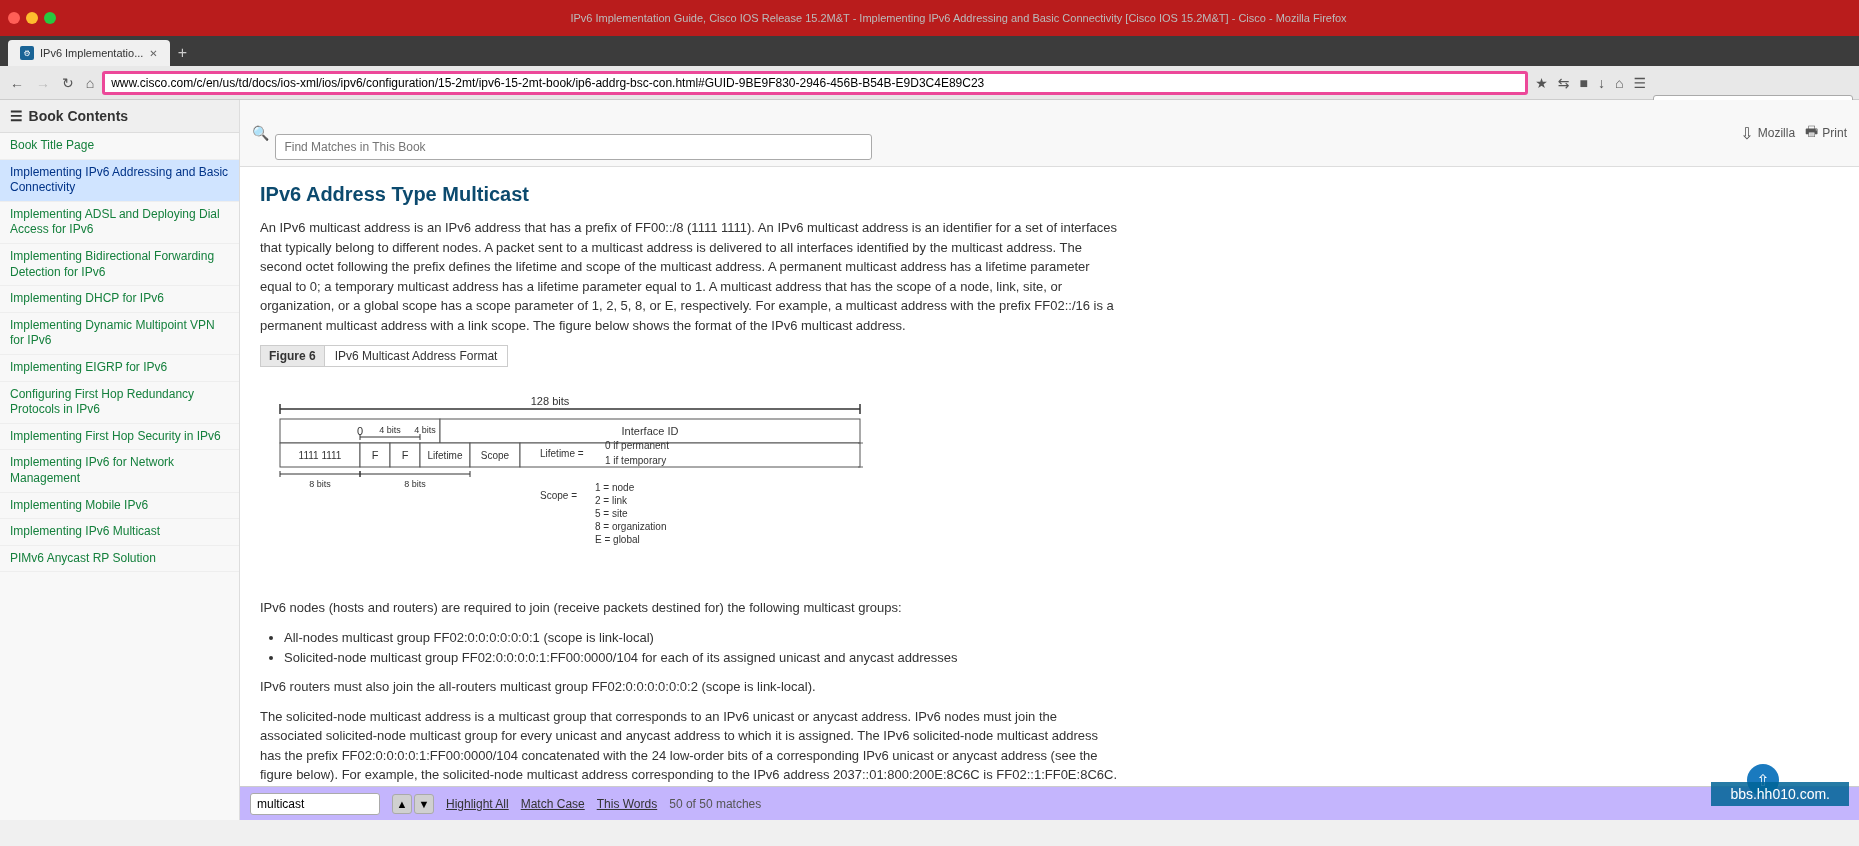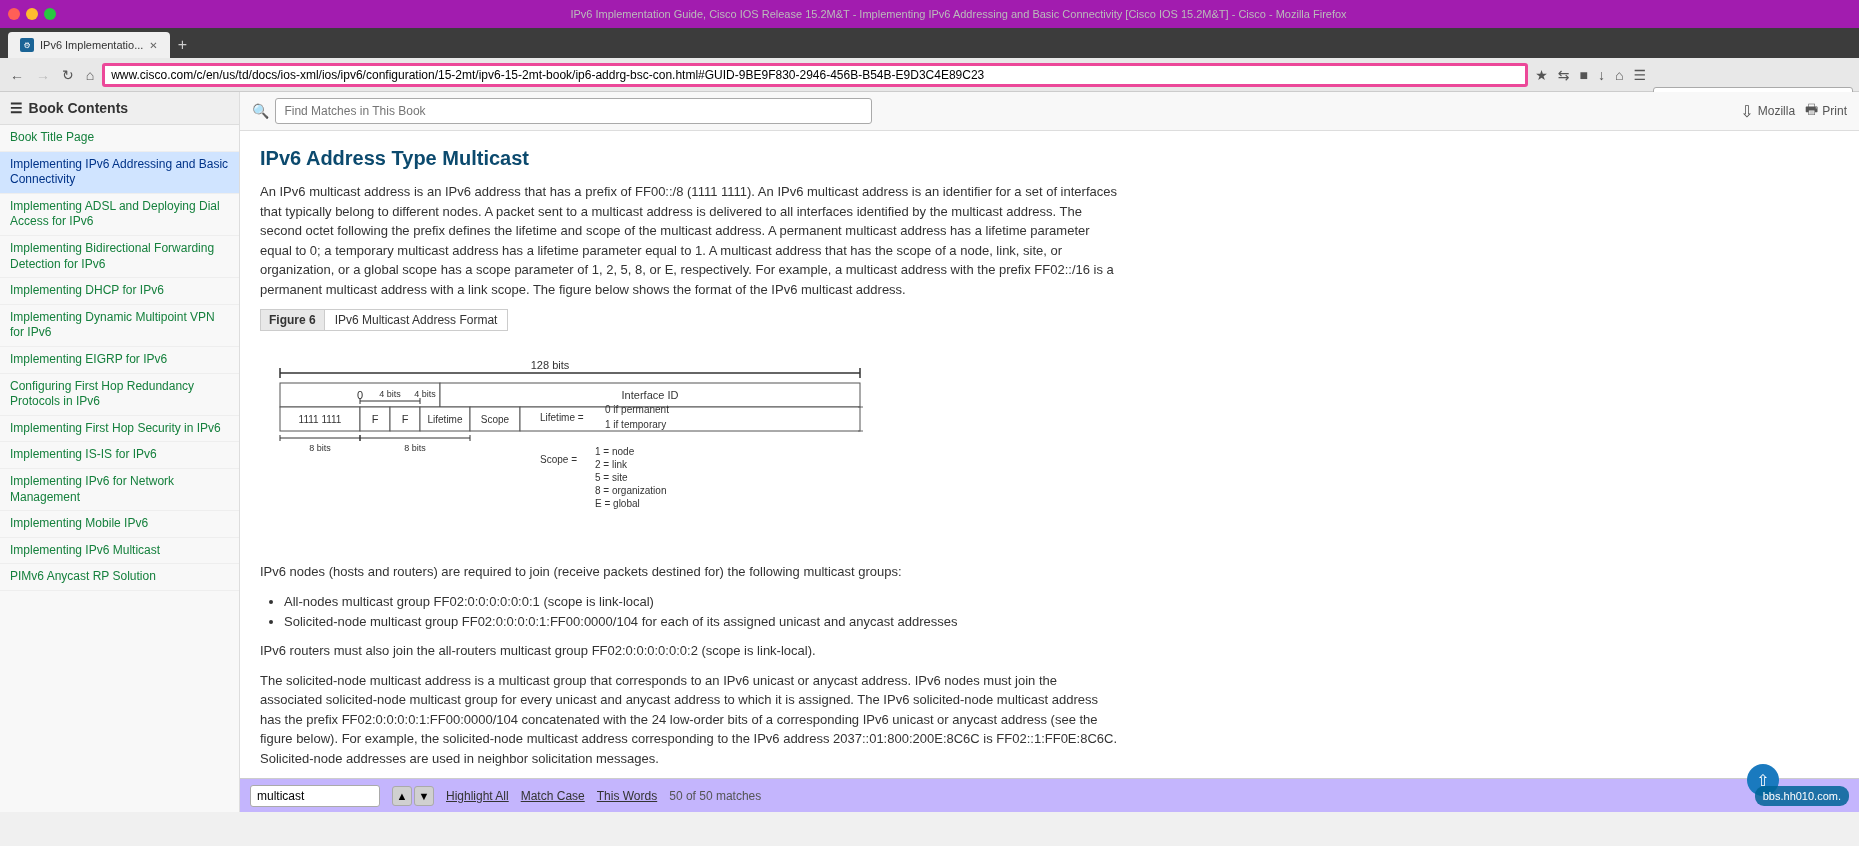--- a/index.html
+++ b/index.html
@@ -1,22 +1,22 @@
 <!DOCTYPE html>
 <html><head>
   <meta charset="utf-8">
   <style>
     * { box-sizing: border-box; margin: 0; padding: 0; }
     body { font-family: Arial, sans-serif; font-size: 13px; background: #f0f0f0; color: #333; height: 846px; overflow: hidden; }
 
     
     .titlebar {
-      background: #a21caf;
+      background: #b91c1c;
       color: #ccc;
-      height: 28px;
+      height: 36px;
       display: flex;
       align-items: center;
       padding: 0 8px;
       font-size: 12px;
     }
     .titlebar-controls { display: flex; gap: 6px; margin-right: 10px; }
     .titlebar-btn { width: 12px; height: 12px; border-radius: 50%; }
     .btn-close { background: #ff5f57; }
     .btn-min { background: #febc2e; }
     .btn-max { background: #28c840; }
@@ -137,20 +137,21 @@
       flex: 1;
       max-width: 620px;
     }
     .search-book input {
       flex: 1;
       height: 26px;
       border: 1px solid #aaa;
       border-radius: 3px;
       padding: 0 8px;
       font-size: 12px;
+      margin-top: 28px;
     }
     .toolbar-actions { display: flex; gap: 10px; align-items: center; }
     .toolbar-btn {
       background: none;
       border: none;
       cursor: pointer;
       font-size: 12px;
       color: #555;
       display: flex;
       align-items: center;
@@ -228,23 +229,23 @@
     .findbar-option span { text-decoration: underline; }
     .findbar-count { font-size: 12px; color: #555; }
 
     
     .watermark {
       position: fixed;
       bottom: 40px;
       right: 10px;
       background: rgba(0,100,150,0.85);
       color: white;
-      font-size: 11px;
-      padding: 4px 8px;
-      border-radius: 9px;
+      font-size: 14px;
+      padding: 4px 19px;
+      border-radius: 0;
       z-index: 100;
     }
 
     
     .scroll-top-btn {
       position: fixed;
       bottom: 50px;
       right: 80px;
       background: #1a7abf;
       color: white;
@@ -330,23 +331,20 @@
     <div class="sidebar-item">
       <span>Implementing EIGRP for IPv6</span>
     </div>
     <div class="sidebar-item">
       <span>Configuring First Hop Redundancy Protocols in IPv6</span>
     </div>
     <div class="sidebar-item">
       <span>Implementing First Hop Security in IPv6</span>
     </div>
     <div class="sidebar-item">
-      <span>Implementing IS-IS for IPv6</span>
-    </div>
-    <div class="sidebar-item">
       <span>Implementing IPv6 for Network Management</span>
     </div>
     <div class="sidebar-item">
       <span>Implementing Mobile IPv6</span>
     </div>
     <div class="sidebar-item">
       <span>Implementing IPv6 Multicast</span>
     </div>
     <div class="sidebar-item">
       <span>PIMv6 Anycast RP Solution</span>

